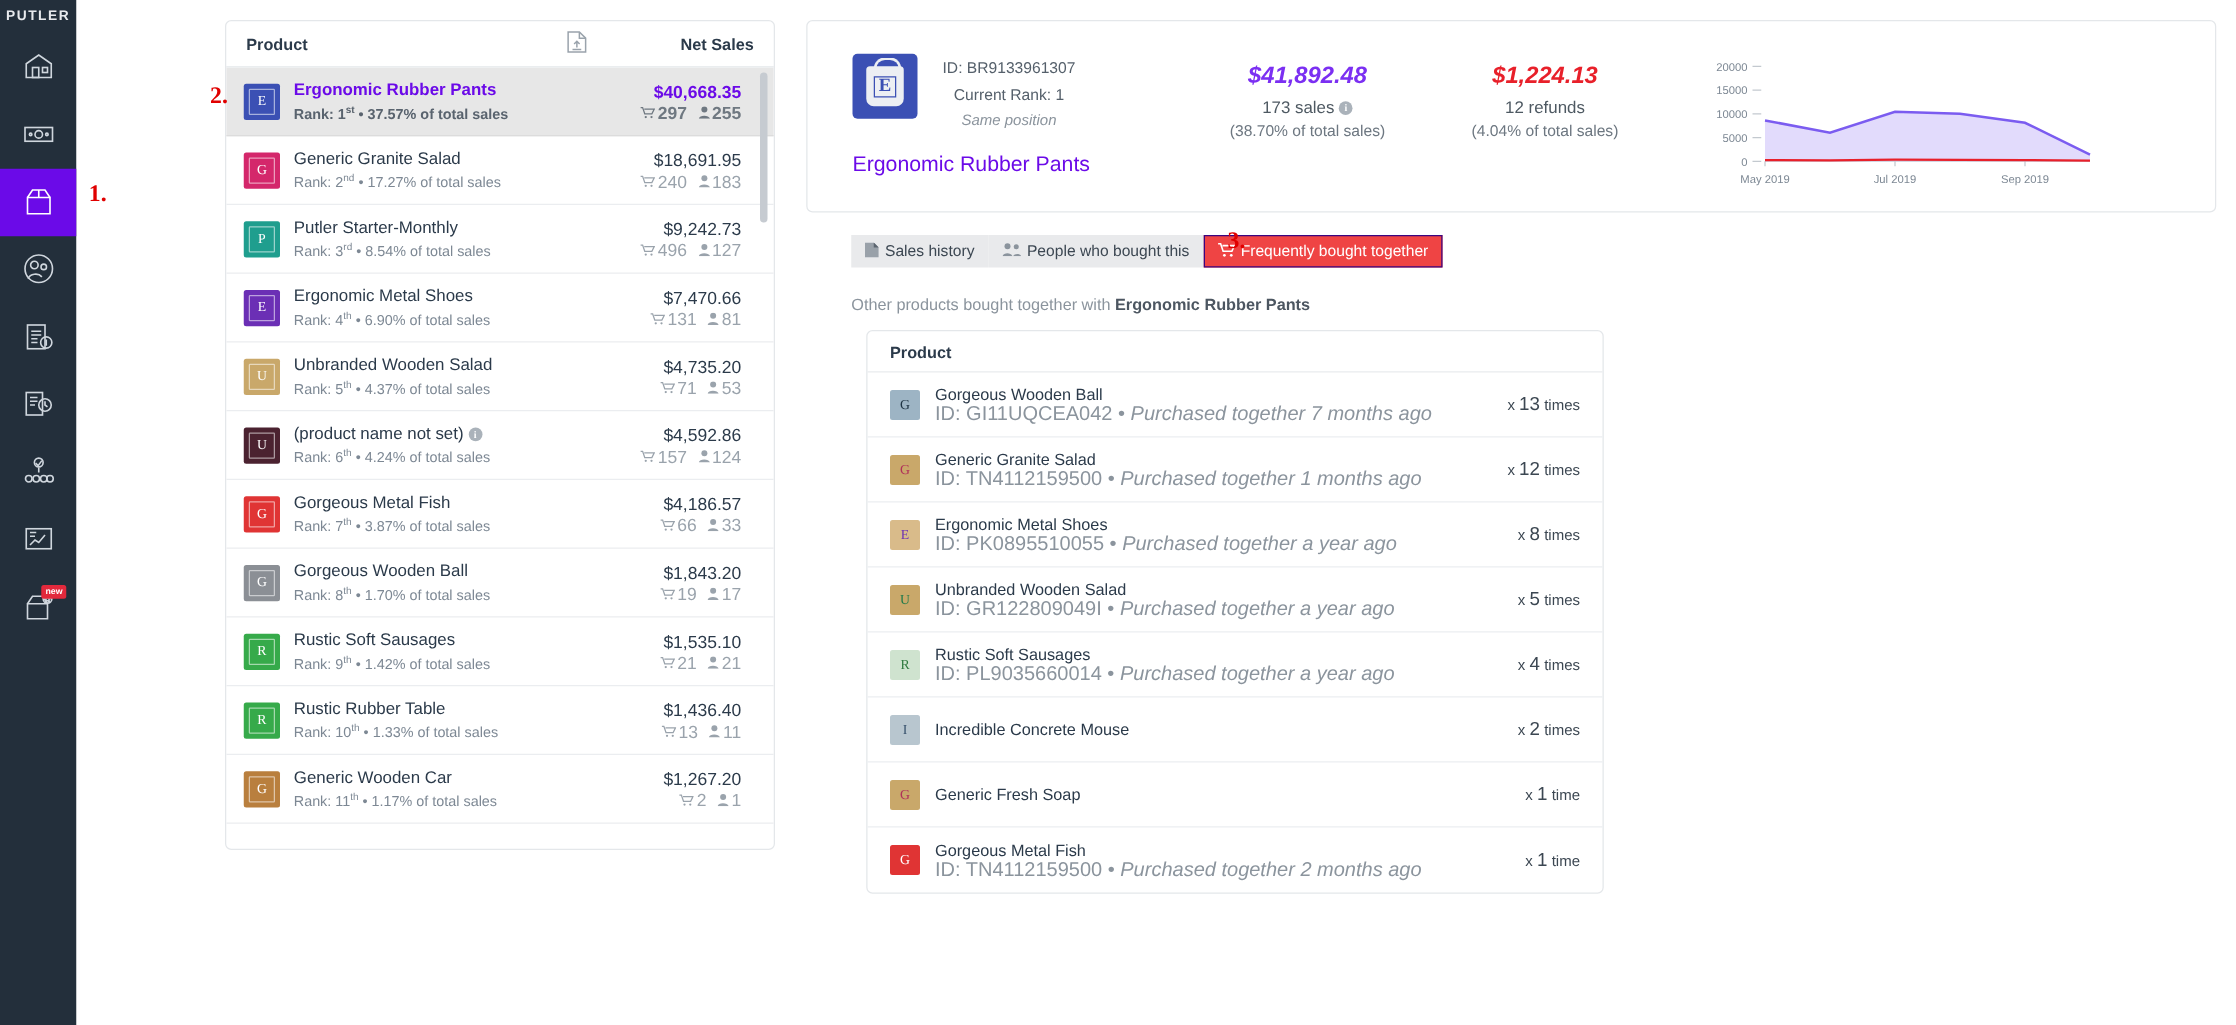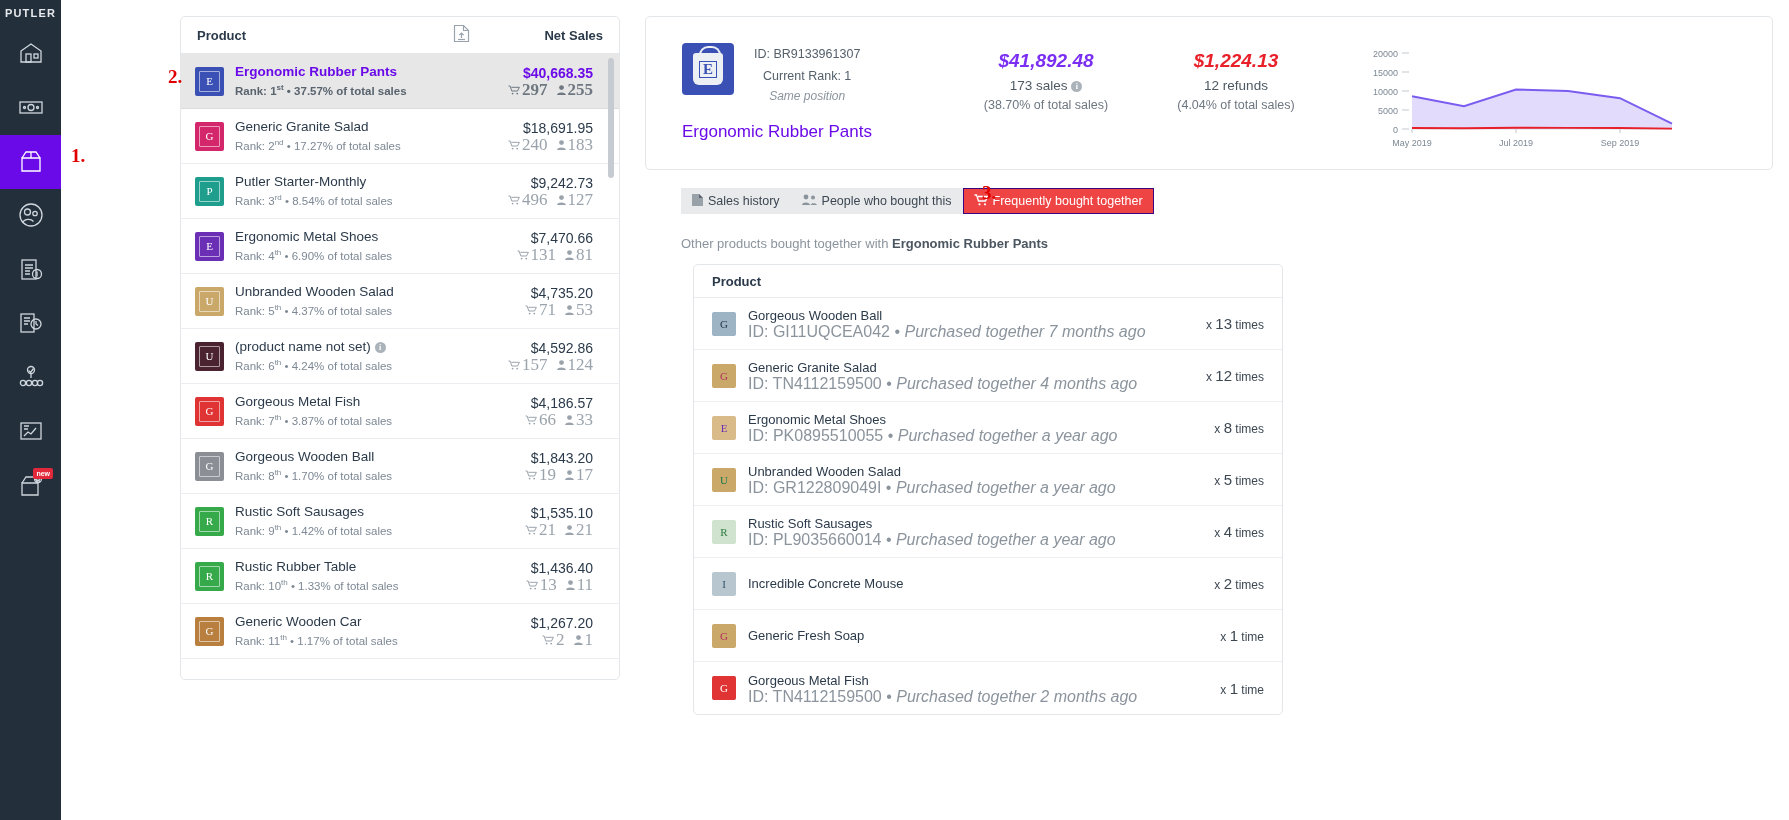--- a/index.html
+++ b/index.html
@@ -91,22 +91,22 @@
   .p-text { flex: 1 1 auto; min-width: 0; }
   .p-name { font-size: 13.5px; color: #2b3a4a; line-height: 17px; white-space: nowrap; }
   .plist-row.selected .p-name { color: #6b0ae8; font-weight: bold; }
   .p-sub { font-size: 11.5px; color: #7d8894; line-height: 15px; white-space: nowrap; }
   .plist-row.selected .p-sub { color: #59636e; font-weight: bold; }
   .p-sub sup { font-size: 8px; }
   .p-right { text-align: right; flex: 0 0 auto; }
   .p-amount { font-size: 14px; color: #2b3a4a; line-height: 17px; }
   .plist-row.selected .p-amount { color: #6b0ae8; font-weight: bold; }
   .p-counts {
-    font-size: 17px; color: #9aa3ac; line-height: 16px;
-    display: flex; justify-content: flex-end; gap: 9px; align-items: flex-start; font-family: Liberation Serif, serif;
+    font-size: 14px; color: #9aa3ac; line-height: 16px;
+    display: flex; justify-content: flex-end; gap: 9px; align-items: flex-start;
   }
   .plist-row.selected .p-counts { color: #6f7881; font-weight: bold; }
   .p-counts .ic { display: inline-flex; align-items: center; gap: 2px; }
   #list-scroll-track {
     position: absolute; right: 5px; top: 4px; width: 6px; height: 617px;
     background: transparent;
   }
   #list-scroll-thumb {
     position: absolute; right: 5px; top: 4px; width: 6px; height: 120px;
     background: #c6cbd1; border-radius: 3px; cursor: grab;
@@ -694,21 +694,21 @@
             <div class="fbt-txt">
               <div class="fbt-name">Gorgeous Wooden Ball</div>
               <div class="fbt-id">ID: GI11UQCEA042 • <i>Purchased together 7 months ago</i></div>
             </div>
             <div class="fbt-times">x <b>13</b> times</div>
           </div>
           <div class="fbt-row">
             <div class="fbt-thumb" style="background:#c9a86a;color:#b0305a">G</div>
             <div class="fbt-txt">
               <div class="fbt-name">Generic Granite Salad</div>
-              <div class="fbt-id">ID: TN4112159500 • <i>Purchased together 4 months ago</i></div>
+              <div class="fbt-id">ID: TN4112159500 • <i>Purchased together 1 months ago</i></div>
             </div>
             <div class="fbt-times">x <b>12</b> times</div>
           </div>
           <div class="fbt-row">
             <div class="fbt-thumb" style="background:#d9bb8a;color:#6b2fb5">E</div>
             <div class="fbt-txt">
               <div class="fbt-name">Ergonomic Metal Shoes</div>
               <div class="fbt-id">ID: PK0895510055 • <i>Purchased together a year ago</i></div>
             </div>
             <div class="fbt-times">x <b>8</b> times</div>

